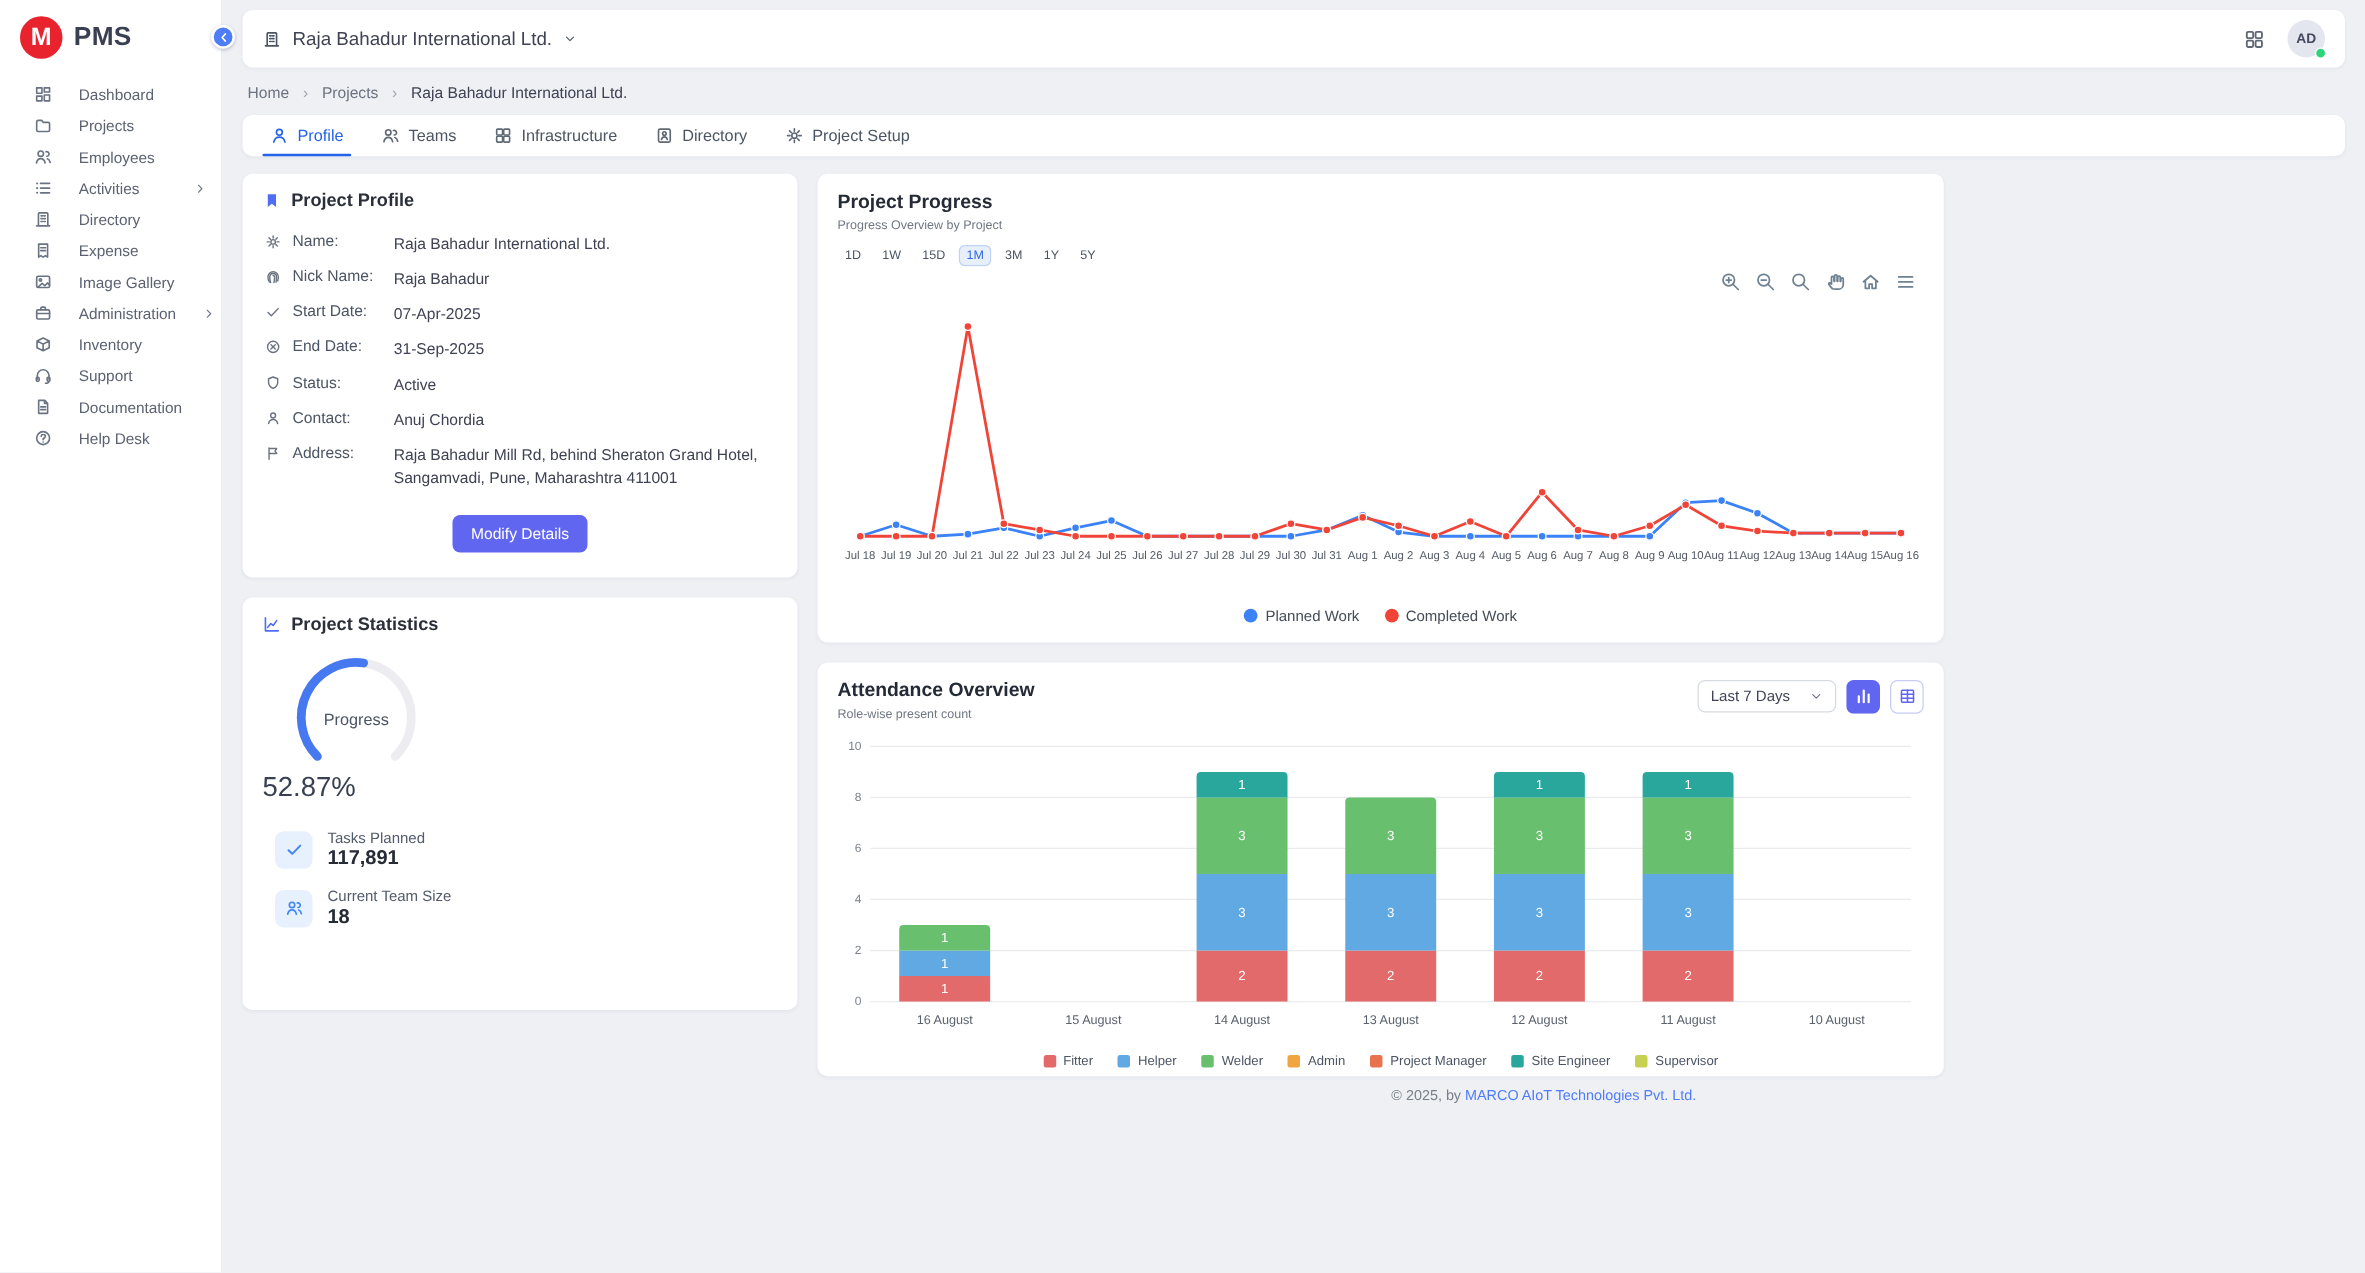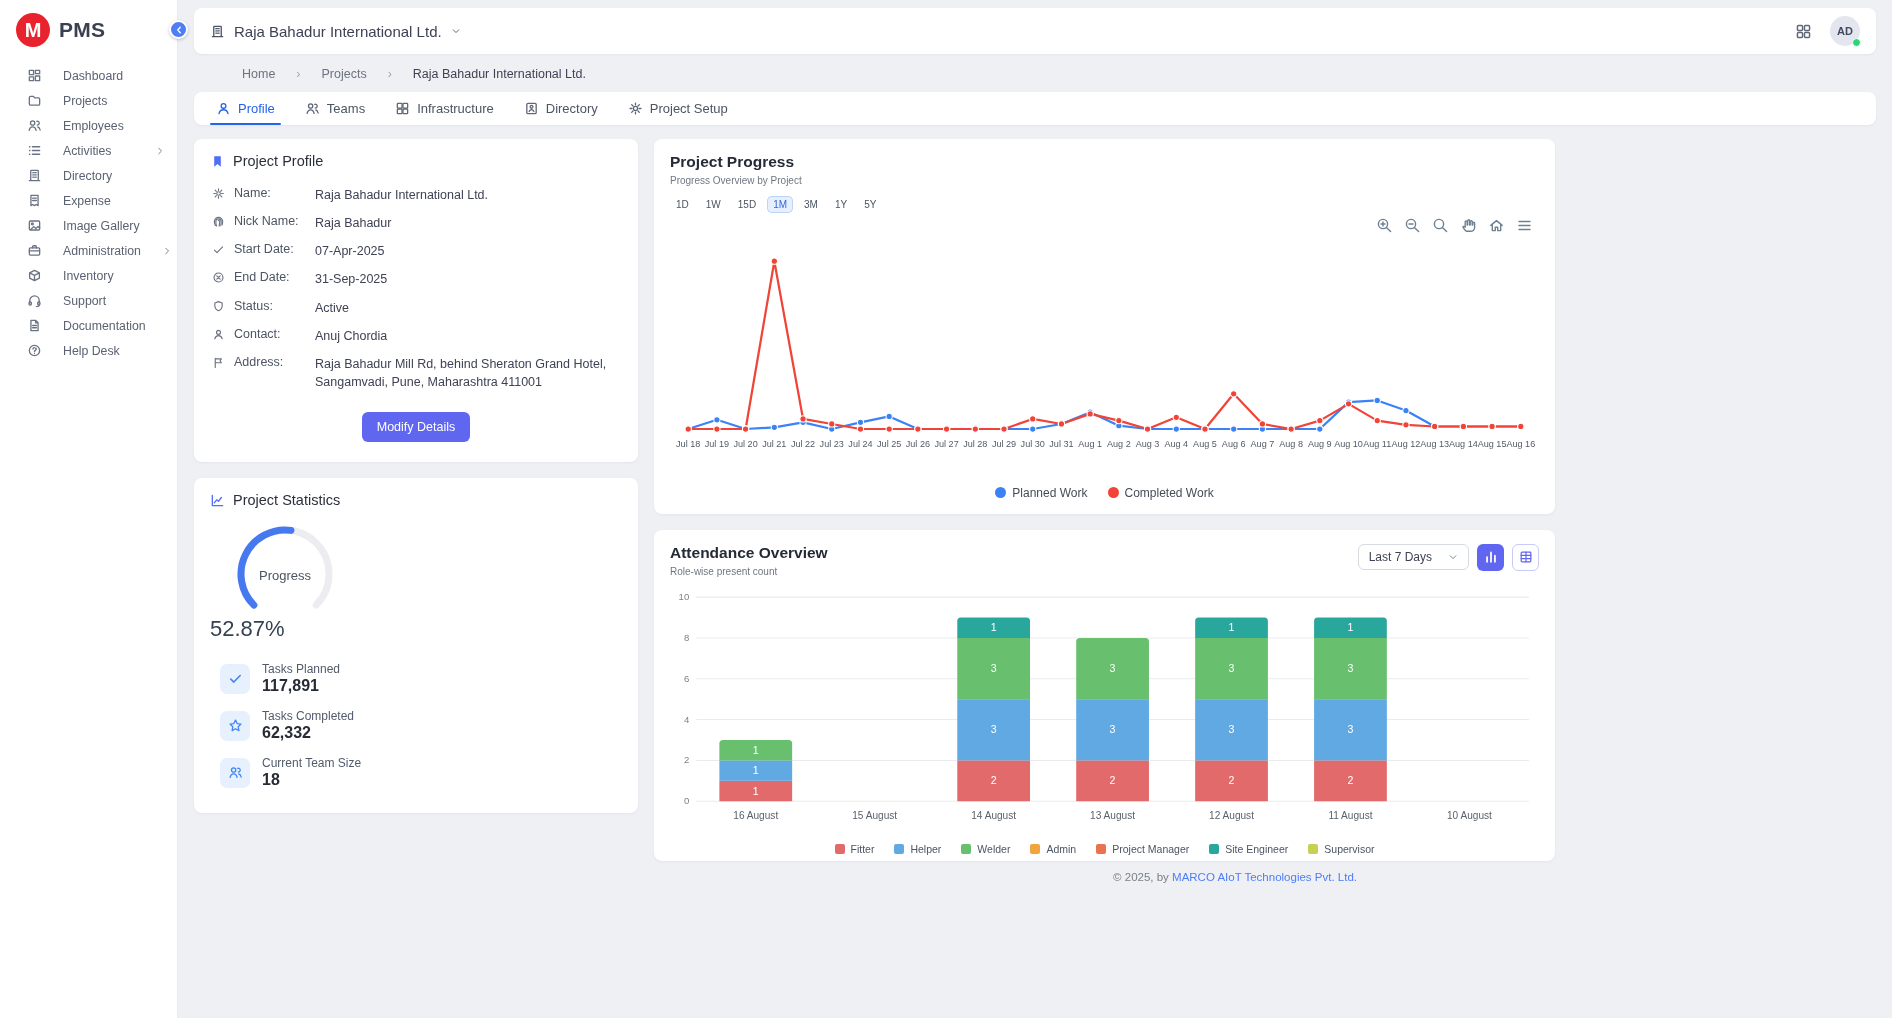--- a/index.html
+++ b/index.html
@@ -27,37 +27,37 @@
   .card { background:#fff; border-radius:8px; box-shadow:0 1px 3px rgba(25,33,61,.05); }
 
   .topbar { height:46px; display:flex; align-items:center; justify-content:space-between; padding:0 16px; }
   .company { display:flex; align-items:center; gap:9px; font-size:15px; font-weight:500; color:#3f4254; cursor:pointer; }
   .company svg { color:#4b5563; }
   .topbar-right { display:flex; align-items:center; gap:18px; }
   .apps-btn { color:#5f6876; cursor:pointer; display:flex; }
   .avatar { width:30px; height:30px; border-radius:50%; background:#e4e6ef; color:#434a60; font-size:11px; font-weight:700; display:flex; align-items:center; justify-content:center; position:relative; cursor:pointer; }
   .avatar .dot { position:absolute; right:-1px; bottom:-1px; width:9px; height:9px; border-radius:50%; background:#2ed47a; border:1.5px solid #fff; }
 
-  .breadcrumb { display:flex; align-items:center; gap:21px; padding:13px 4px 11px 4px; font-size:12.5px; color:#6c7380;margin-left:44px; }
+  .breadcrumb { display:flex; align-items:center; gap:11px; padding:13px 4px 11px 4px; font-size:12.5px; color:#6c7380; }
   .crumb { cursor:pointer; }
   .crumb-sep { color:#a0a6b1; }
   .crumb.current { color:#3f4254; cursor:default; }
 
   .tabsbar { display:flex; align-items:center; height:33px; padding:0 8px; gap:2px; }
   .tab { display:flex; align-items:center; gap:7px; padding:0 14px; font-size:13px; color:#4b5563; height:100%; position:relative; cursor:pointer; }
   .tab svg { color:#5f6876; }
   .tab.active { color:#2563eb; }
   .tab.active svg { color:#2563eb; }
   .tab.active::after { content:""; position:absolute; left:8px; right:8px; bottom:0; height:2.5px; border-radius:2px; background:#2563eb; }
 
   .content-grid { display:flex; gap:16px; margin-top:14px; }
   .left-col  { width:444px; flex-shrink:0; display:flex; flex-direction:column; gap:16px; }
   .right-col { width:901px; flex-shrink:0; display:flex; flex-direction:column; gap:16px; }
 
-  .card-head { display:flex; align-items:flex-end; gap:8px; font-size:14.5px; font-weight:400; color:#2b2f3a; }
+  .card-head { display:flex; align-items:flex-start; gap:8px; font-size:14.5px; font-weight:700; color:#2b2f3a; }
 
   
   .profile-card { padding:14px 16px 20px; }
   .f-rows { margin-top:12px; }
   .f-row { display:flex; gap:9px; padding:5px 2px; font-size:12.5px; align-items:flex-start; }
   .f-icon { color:#6b7280; margin-top:1px; flex-shrink:0; }
   .f-label { width:72px; color:#4b5563; flex-shrink:0; }
   .f-value { color:#3f4254; line-height:1.45; max-width:312px; }
   .btn-primary { display:block; margin:16px auto 0; background:#6166f0; color:#fff; font-size:12.5px; border:none; border-radius:6px; padding:8px 15px; cursor:pointer; font-family:inherit; }
 
@@ -384,31 +384,20 @@
           <div class="stat-list">
             <div class="stat-row">
               <span class="stat-ico">
                   <svg class="i16 stroke" viewBox="0 0 16 16" style="stroke-width:1.7">
                     <path d="M3 8.7l3.2 3.1L13 4.8"></path>
                   </svg>
                 </span>
               <div>
                 <div class="stat-label">Tasks Planned</div>
                 <div class="stat-value">117,891</div>
-              </div>
-            </div>
-            <div class="stat-row">
-              <span class="stat-ico">
-                  <svg class="i16 stroke" viewBox="0 0 16 16">
-                    <path d="M8 2.2l1.8 3.7 4 .6-2.9 2.9.7 4-3.6-1.9-3.6 1.9.7-4L2.2 6.5l4-.6z"></path>
-                  </svg>
-                </span>
-              <div>
-                <div class="stat-label">Tasks Completed</div>
-                <div class="stat-value">62,332</div>
               </div>
             </div>
             <div class="stat-row">
               <span class="stat-ico">
                   <svg class="i16 stroke" viewBox="0 0 16 16">
                     <circle cx="6" cy="5.3" r="2.3"></circle>
                     <path d="M2.3 13.2c.5-2.4 2-3.7 3.7-3.7s3.2 1.3 3.7 3.7 M10.4 3.6a2 2 0 1 1 .6 3.9 M11.6 9.6c1.3.4 2.1 1.6 2.4 3.2"></path>
                   </svg>
                 </span>
               <div>

